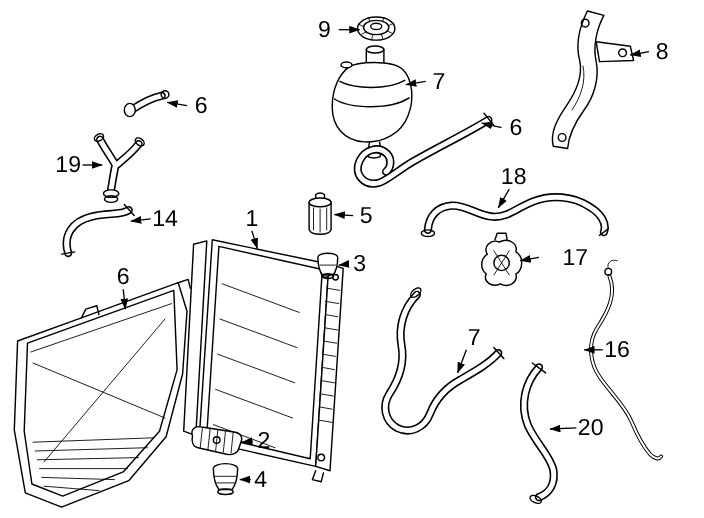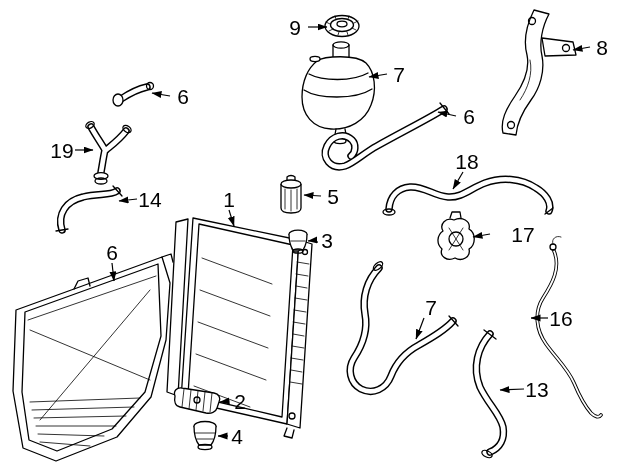--- a/index.html
+++ b/index.html
@@ -206,21 +206,21 @@
 
   <div class="callout" style="left:229px;top:199px">1</div>
   <div class="callout" style="left:240px;top:401px">2</div>
   <div class="callout" style="left:327px;top:240px">3</div>
   <div class="callout" style="left:237px;top:436px">4</div>
   <div class="callout" style="left:333px;top:196px">5</div>
   <div class="callout" style="left:112px;top:252px">6</div>
   <div class="callout" style="left:399px;top:74px">7</div>
   <div class="callout" style="left:602px;top:47px">8</div>
   <div class="callout" style="left:295px;top:27px">9</div>
-  <div class="callout" style="left:537px;top:389px">13</div>
+  <div class="callout" style="left:537px;top:389px">20</div>
   <div class="callout" style="left:431px;top:307px">7</div>
   <div class="callout" style="left:469px;top:116px">6</div>
   <div class="callout" style="left:183px;top:96px">6</div>
   <div class="callout" style="left:150px;top:199px">14</div>
   <div class="callout" style="left:62px;top:150px">19</div>
   <div class="callout" style="left:561px;top:318px">16</div>
   <div class="callout" style="left:523px;top:234px">17</div>
   <div class="callout" style="left:467px;top:161px">18</div>
 
 </div>

